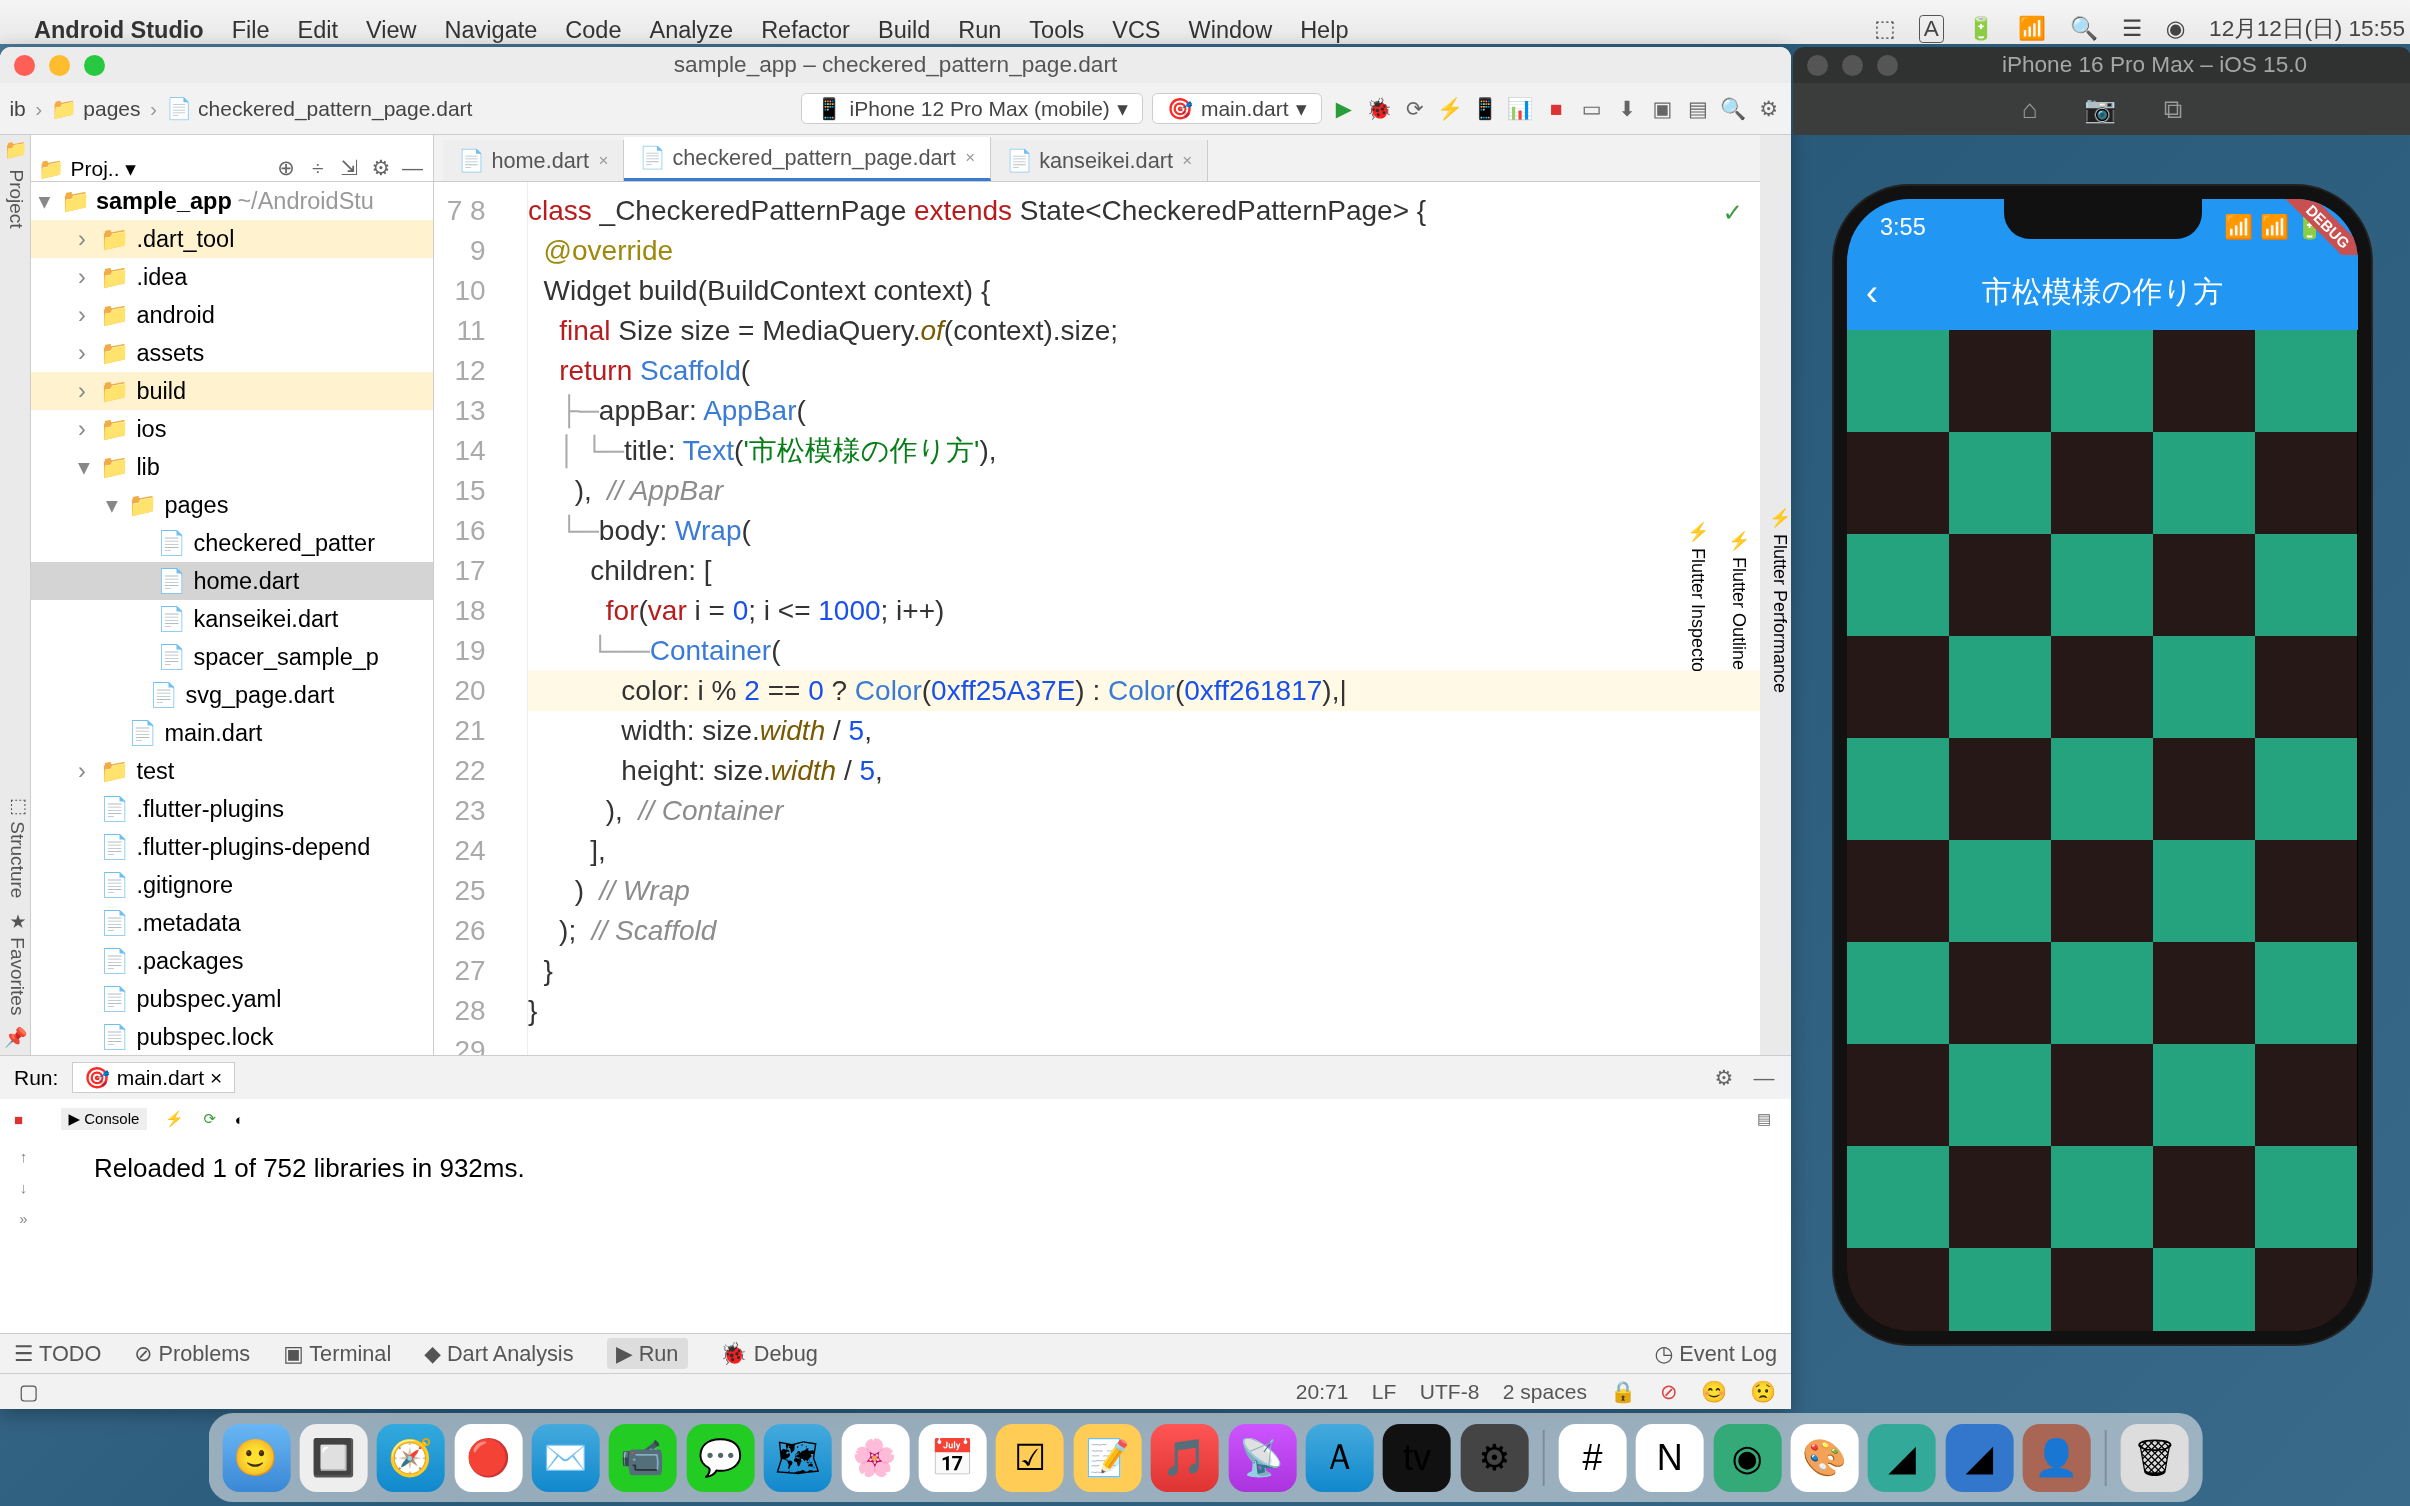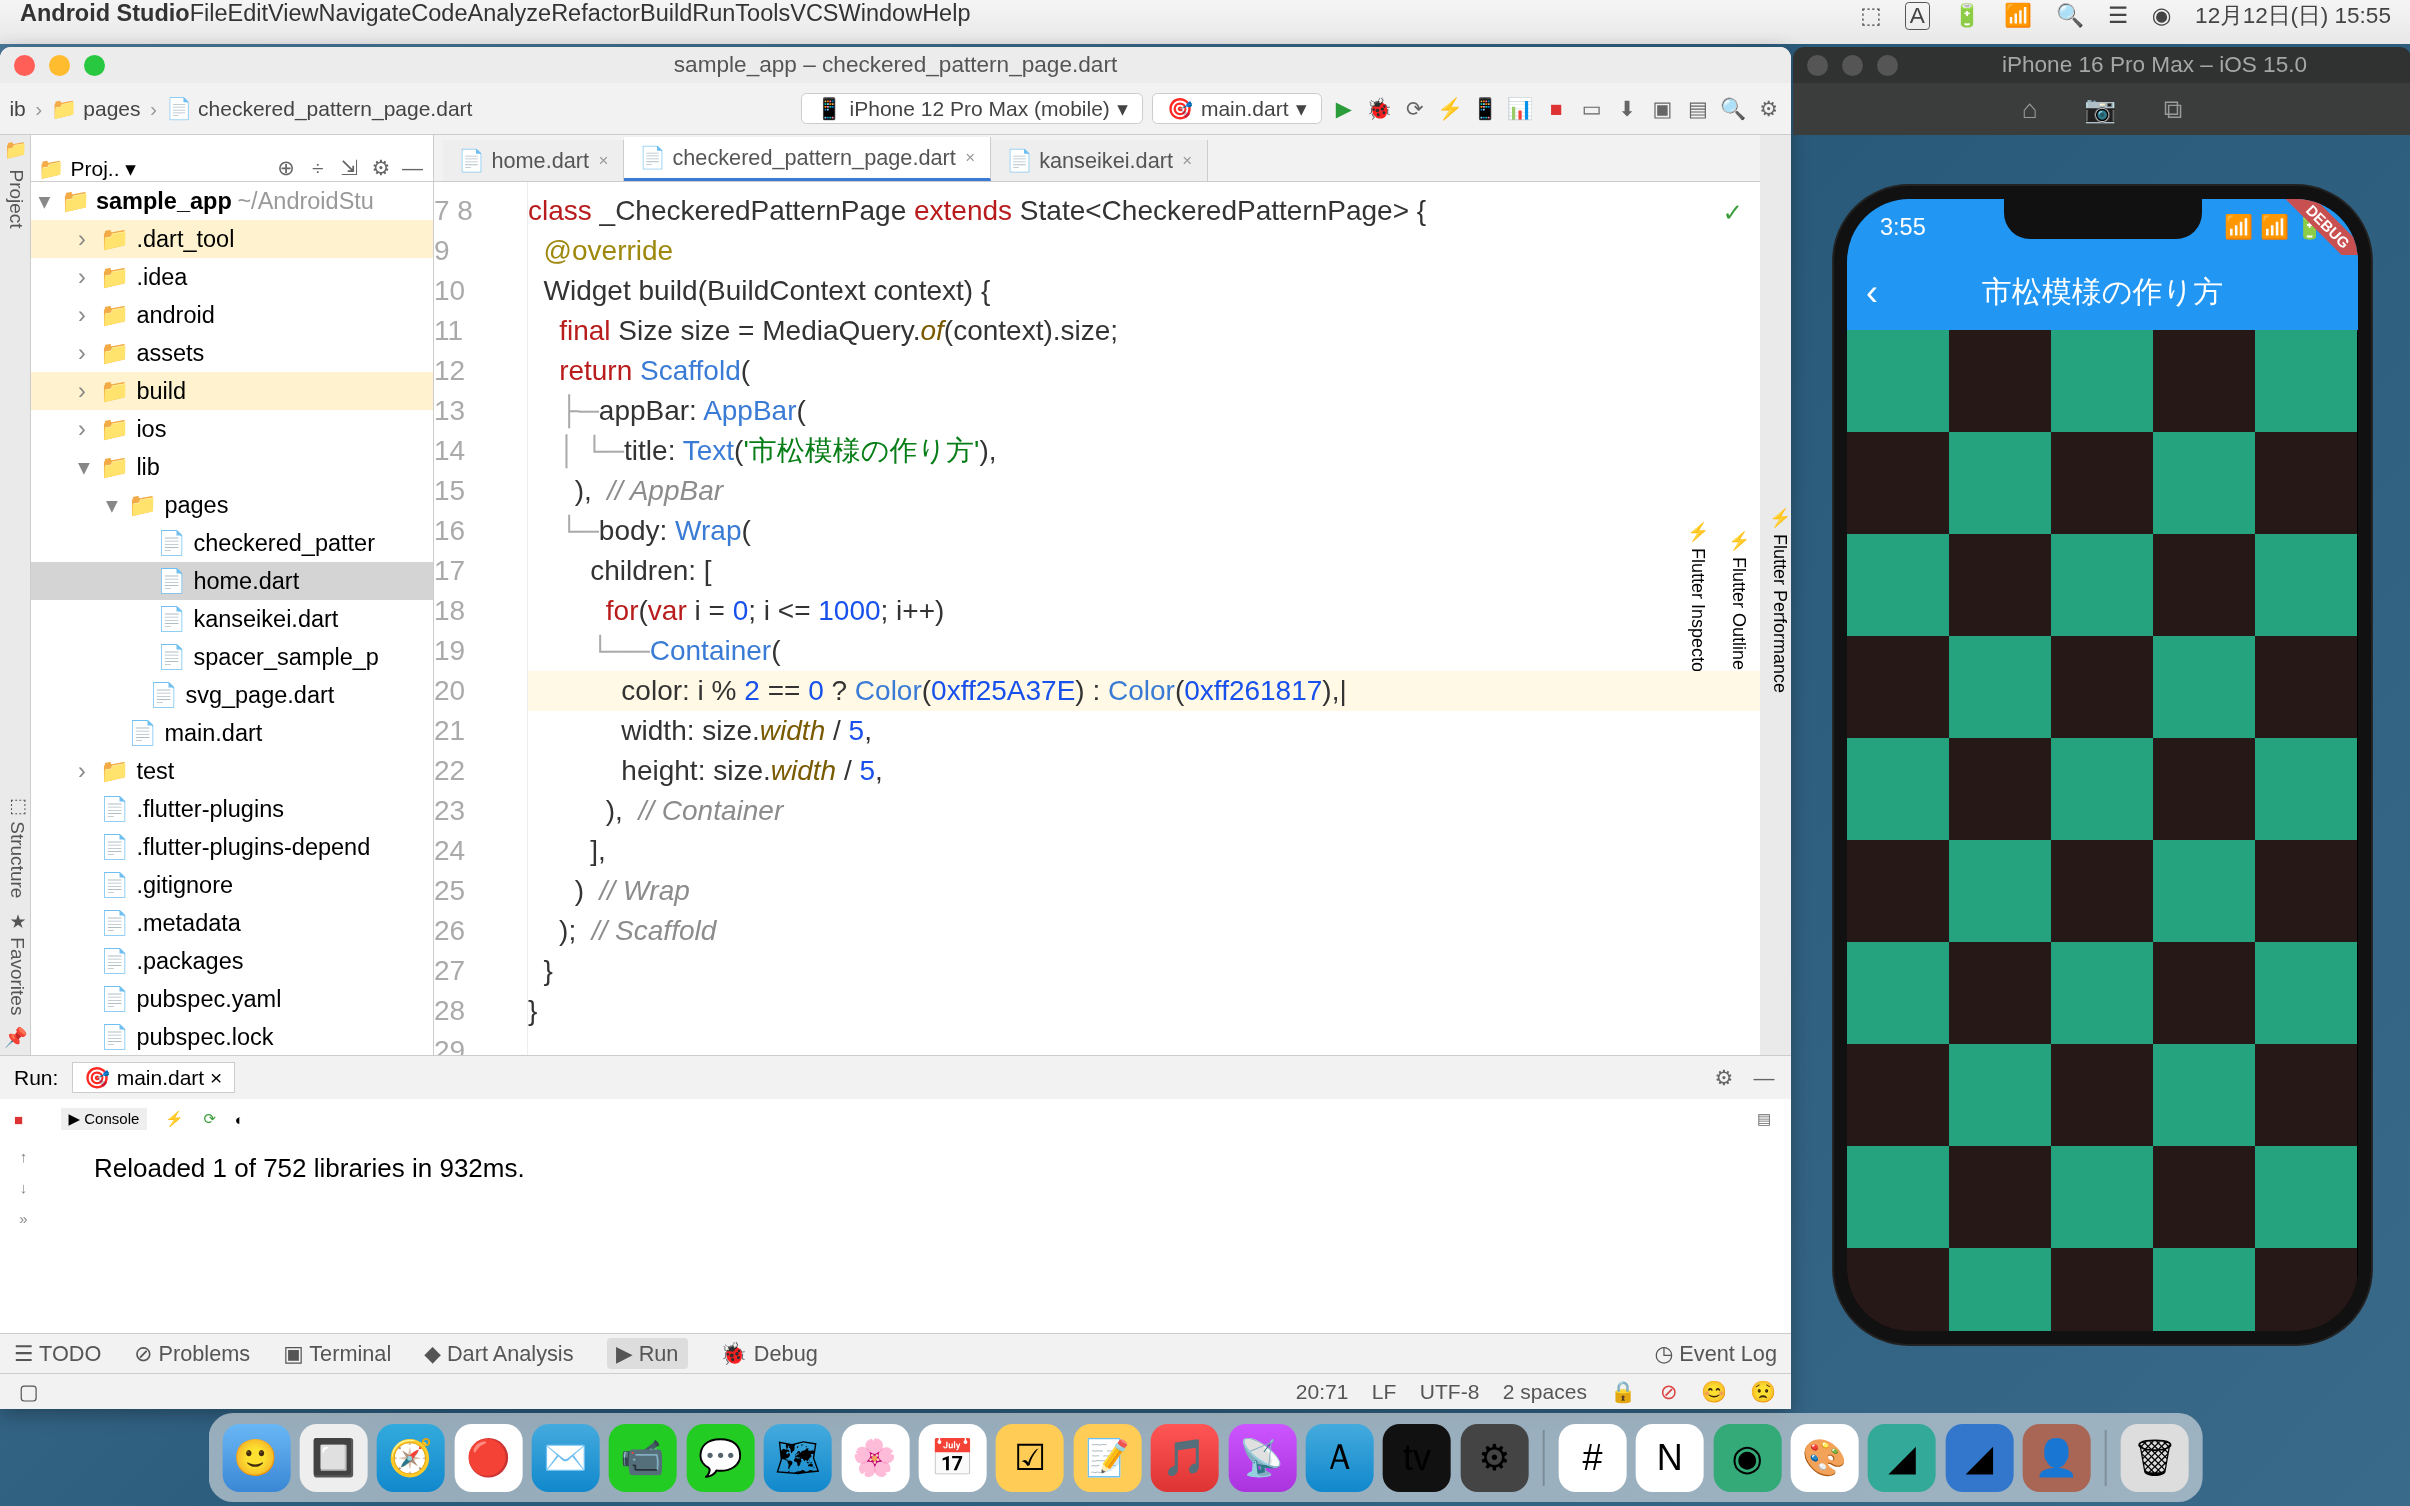--- a/index.html
+++ b/index.html
@@ -1,20 +1,20 @@
 <!DOCTYPE html>
 <html style="font-size:15px"><head>
 <meta charset="utf-8">
 <style>
 * { margin:0; padding:0; box-sizing:border-box; font-family:-apple-system,BlinkMacSystemFont,"Segoe UI",Helvetica,Arial,sans-serif; }
 body { width:2411px; height:1507px; overflow:hidden; position:relative; background:#2a4a5a; }
 .desktop { width:2411px; height:1507px; position:absolute; background:linear-gradient(135deg,#4a7a9a 0%,#2a5a7a 50%,#3a6a8a 100%); }
 
 
-.menubar { height:44px; background:linear-gradient(#f5f5f5,#e8e8e8); display:flex; align-items:flex-start; padding:0 20px; font-size:23.5px; color:#333; }
+.menubar { height:44px; background:linear-gradient(#f5f5f5,#e8e8e8); display:flex; align-items:flex-end; padding:0 6px; font-size:23.5px; color:#333; gap:28px; }
 .menubar .apple { font-size:28px; }
 .menubar .app { font-weight:bold; }
 .menubar .right { margin-left:auto; display:flex; gap:23.5px; align-items:center; font-size:22.6px; color:#444; }
 .menubar .right span { display:inline-flex; align-items:center; }
 
 
 .ide-window { position:absolute; left:0; top:47px; width:1791px; height:1362px; background:#f0f0f0; border-radius:11.3px 11.3px 0 0; overflow:hidden; box-shadow:0 4.7px 19px rgba(0,0,0,.3); display:flex; flex-direction:column;}
 .titlebar { height:36px; background:#ececec; display:flex; align-items:center; position:relative; }
 .traffic { display:flex; gap:14px; margin-left:14px; }
 .traffic span { width:21px; height:21px; border-radius:50%; }
@@ -42,21 +42,21 @@
 .tree .row.hi { background:#fff3cf; }
 .chev{width:17px;display:inline-block;color:#888;}
 
 .editor-col { flex:1; display:flex; flex-direction:column; background:#fff; min-width:0;}
 .tabs { height:47px; background:#f2f2f2; border-bottom:0.9px solid #ccc; display:flex; align-items:end; padding-left:9.4px;}
 .tab { padding:7.5px 15px; font-size:21.7px; display:flex; align-items:center; gap:9.4px; color:#555; border-right:0.9px solid #ccc; background:#eee;}
 .tab.active { background:#fff; border-bottom:3.8px solid #3a7bd5; }
 .tab .x { color:#999; font-size:17px; }
 
 .code-area { flex:1; display:flex; font-family:Menlo,Consolas,monospace; font-size:28px; line-height:40px; min-height:0; position:relative; overflow:hidden;}
-.gutter { width:61px; color:#aaa; padding:9.4px 9.4px 0 0; background:#fff; }
+.gutter { width:61px; text-align:right; color:#aaa; padding:9.4px 9.4px 0 0; background:#fff; }
 .gmarks { width:33px; background:#fff; border-right:0.9px solid #eee;}
 .code-lines { flex:1; padding:9.4px 0 0 0; white-space:pre; color:#333;}
 .kw{color:#b91c1c;} .str{color:#067d17;} .num{color:#1750eb;} .ann{color:#9e880d;} .cm{color:#8c8c8c;font-style:italic;} .widget{color:#3a7bd5;} .meth{color:#7a5a00;font-style:italic;}
 .tree-l{color:#aaa;}
 .hl20 { background:#fff9e6; width:100%; display:inline-block;}
 .right-gutter { width:31px; background:#eaeaea; writing-mode:vertical-rl; font-size:18px; display:flex; flex-direction:column; align-items:center; gap:19px; padding-top:9.4px;}
 
 .run-panel { height:278px; border-top:0.9px solid #ccc; display:flex; flex-direction:column; background:#fff;}
 .run-head { height:43px; background:#f2f2f2; display:flex; align-items:center; padding:0 14px; font-size:21px; gap:14px; }
 .run-tools { height:40px; display:flex; align-items:center; padding:0 14px; gap:19px;}

